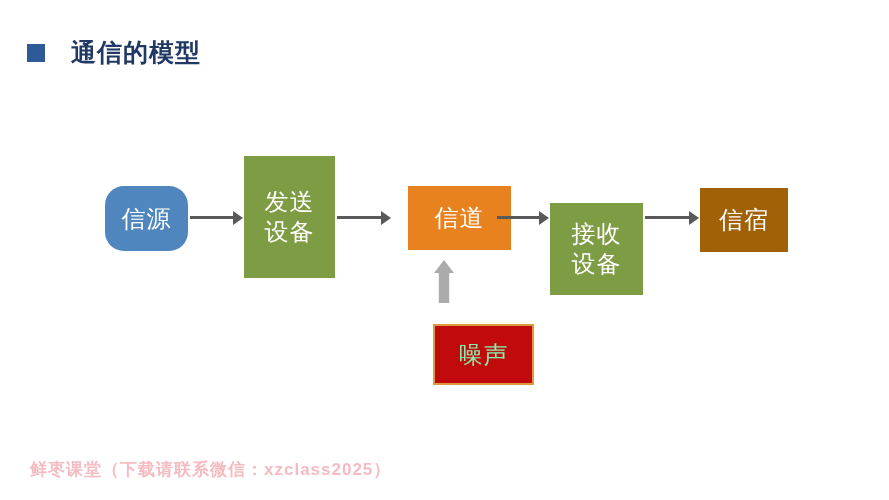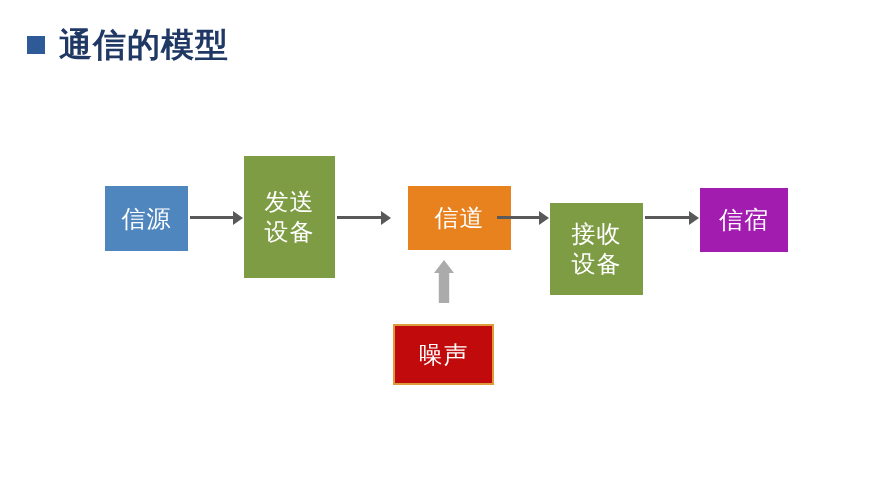--- a/index.html
+++ b/index.html
@@ -26,43 +26,43 @@
     gap: 14px;
   }
   .bullet {
     display: inline-block;
     width: 18px;
     height: 18px;
     background: #2e5b97;
     flex: 0 0 auto;
   }
   .title {
-    margin: 0;
-    font-size: 33px;
+    margin: 12px;
+    font-size: 25px;
     font-weight: bold;
     color: #1f3864;
     letter-spacing: 1px;
     line-height: 1;
   }
 
   
   .node {
     position: absolute;
     box-sizing: border-box;
     display: flex;
     align-items: center;
     justify-content: center;
     text-align: center;
     color: #ffffff;
     font-size: 24px;
     line-height: 1.25;
     white-space: pre-line;
     letter-spacing: 1px;
   }
-  #node-source      { left: 105px; top: 186px; width: 83px;  height: 65px; }
+  #node-source      { left: 105px; top: 186px; width: 83px;  height: 65px; border-radius: 19px; }
   #node-transmitter { left: 244px; top: 156px; width: 91px;  height: 122px; }
   #node-channel     { left: 408px; top: 186px; width: 103px; height: 64px; }
   #node-receiver    { left: 550px; top: 171px; width: 93px;  height: 92px; }
   #node-destination { left: 700px; top: 188px; width: 88px;  height: 64px; }
   #node-noise       { left: 393px; top: 324px; width: 101px; height: 61px; border: 2px solid #de9b3c; }
 
   
   .h-arrow { position: absolute; height: 14px; top: 211px; }
   #arrow-1 { left: 190px; width: 53px; }
   #arrow-2 { left: 337px; width: 54px; }
@@ -140,22 +140,23 @@
     </div>
 
     <div class="node" id="node-receiver" style="background: rgb(126, 156, 68); color: rgb(255, 255, 255); margin-top: 32px;">接收
 设备</div>
 
     <div class="h-arrow" id="arrow-4">
       <span class="line" style="background: rgb(89, 89, 89);"></span>
       <span class="head" style="border-left-color: rgb(89, 89, 89);"></span>
     </div>
 
-    <div class="node" id="node-destination" style="background: #a21caf; color: rgb(255, 255, 255);">信宿</div>
+    <div class="node" id="node-destination" style="background: #a16207; color: rgb(255, 255, 255);">信宿</div>
 
     <div class="up-arrow" style="background: rgb(171, 171, 171);"></div>
 
-    <div class="node" id="node-noise" style="background: rgb(192, 10, 12); color: #ffffff; border-color: rgb(222, 155, 60);">噪声</div>
+    <div class="node" id="node-noise" style="background: rgb(192, 10, 12); color: #86efac; border-color: rgb(222, 155, 60); margin-left: 40px;">噪声</div>
 
   </main>
 
+  <footer class="watermark" style="color: rgb(244, 187, 193);">鲜枣课堂（下载请联系微信：xzclass2025）</footer>
 
 </div>
 
 </body></html>

